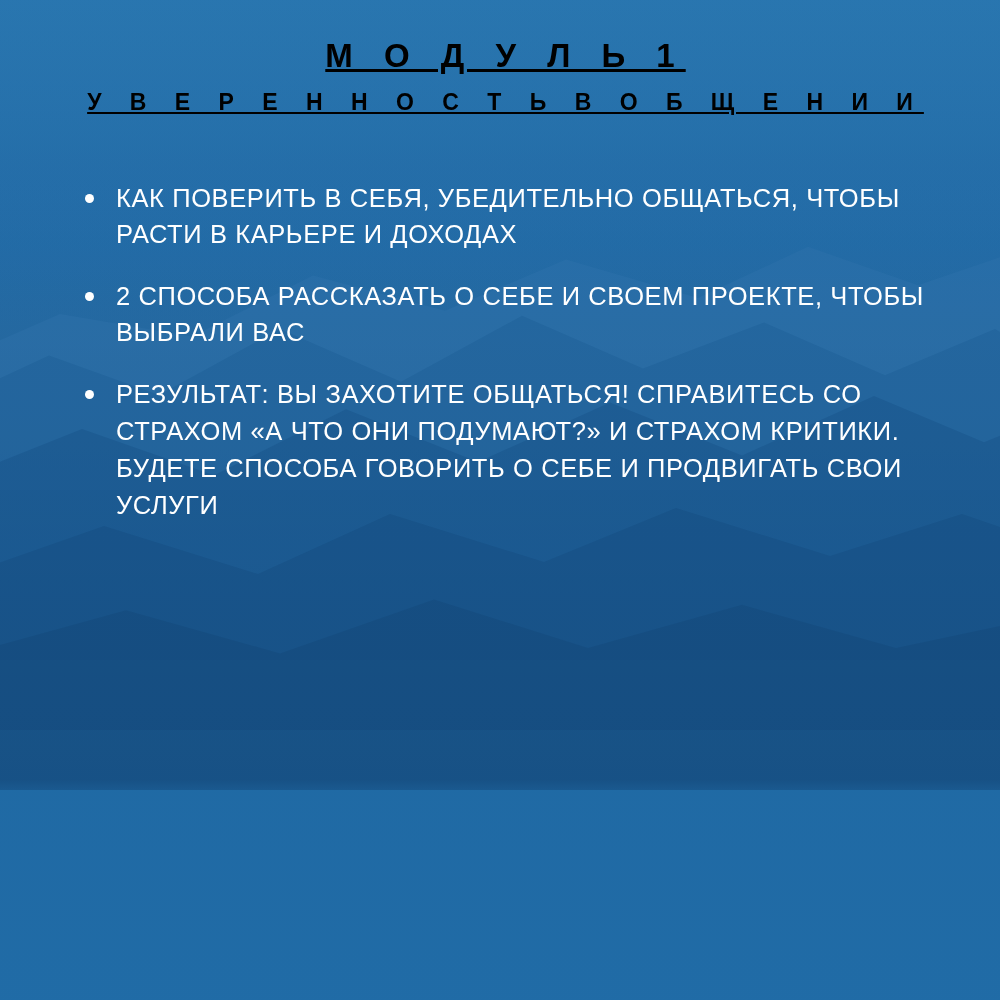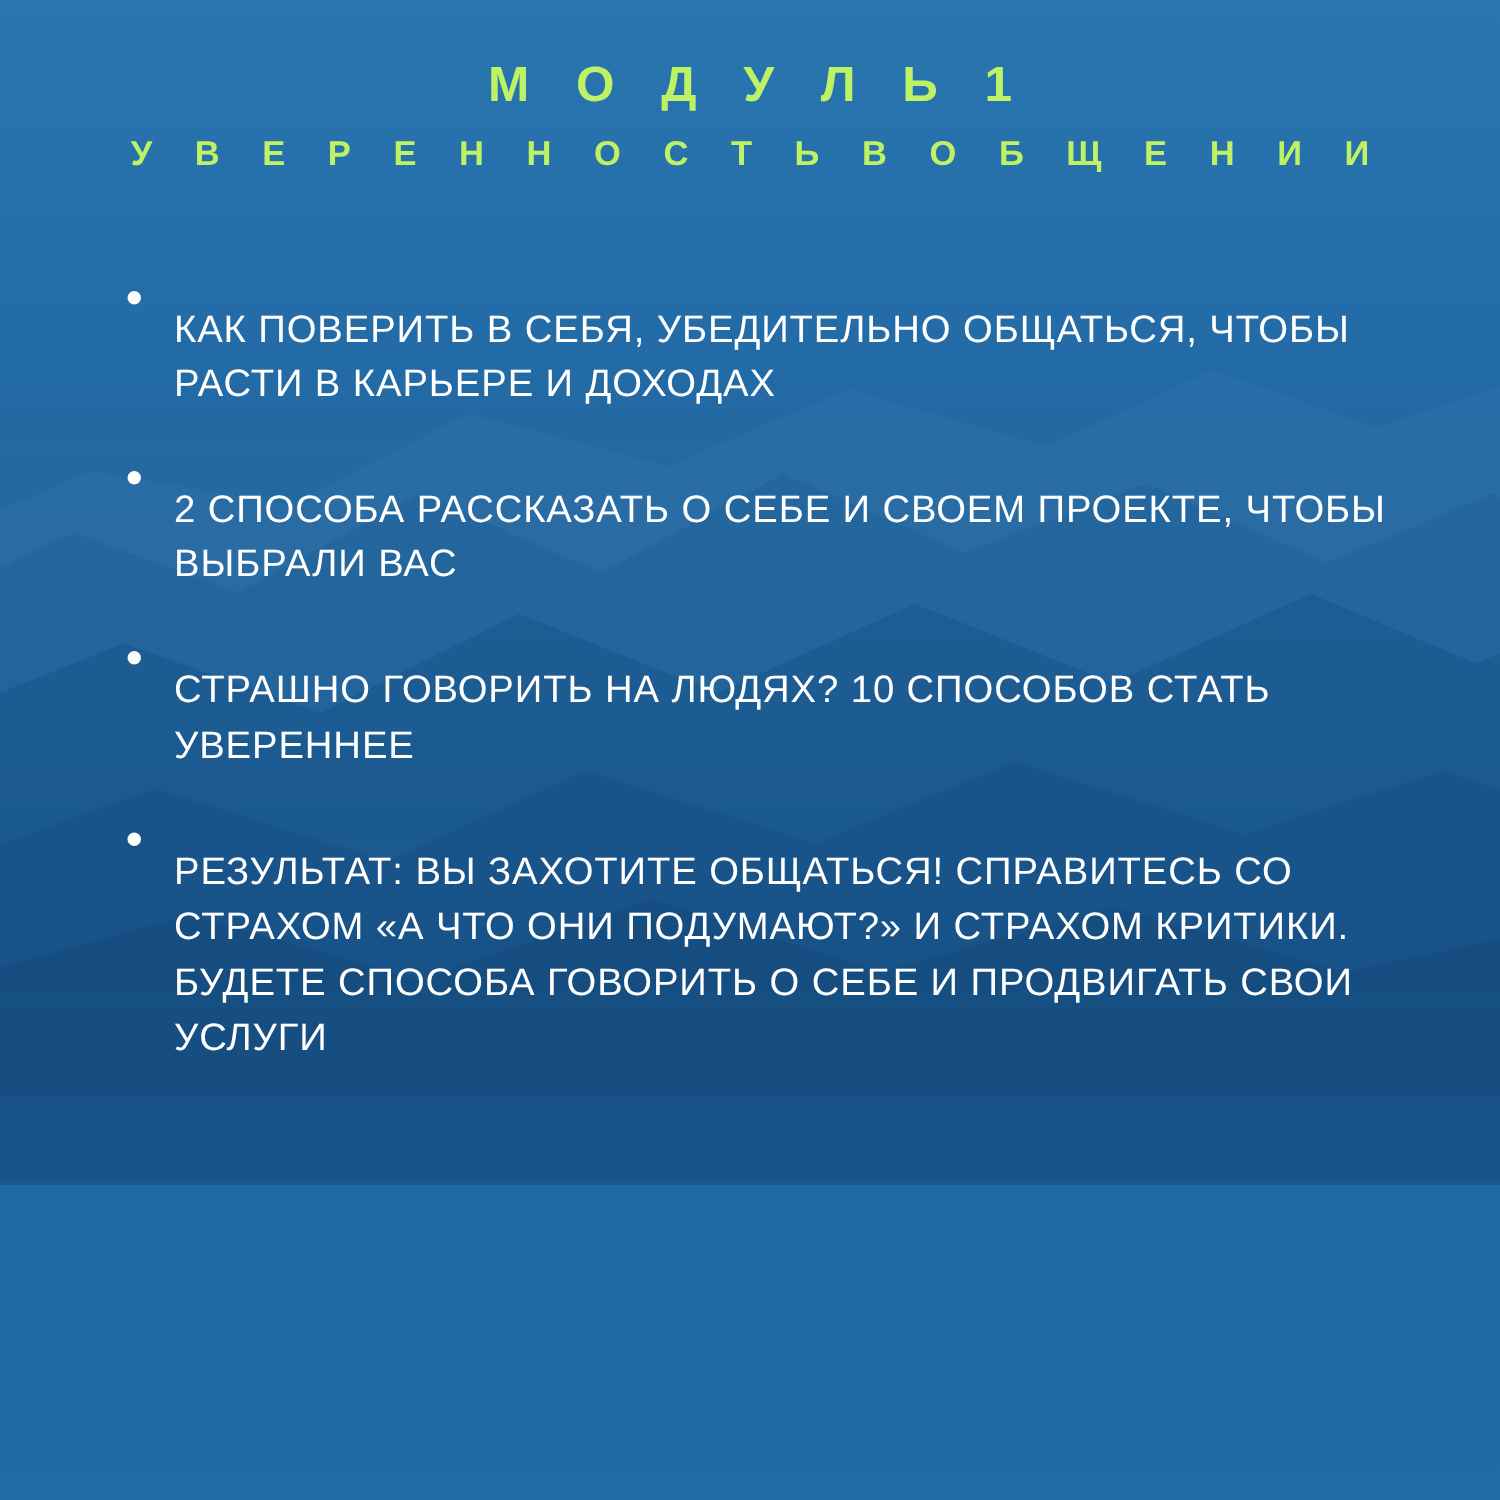--- a/index.html
+++ b/index.html
@@ -86,21 +86,22 @@
 
   
   .content {
     position: relative;
     width: 1000px;
     height: 1000px;
     padding: 34px 40px 0 40px;
   }
   .title-block {
     text-align: center;
-    color: #bef264;
+    color: #000000;
+    text-decoration: underline;
   }
   .title-line1 {
     font-size: 33px;
     font-weight: bold;
     letter-spacing: 11px;
     line-height: 1.35;
     text-indent: 11px;
   }
   .title-line2 {
     font-size: 23px;
@@ -129,21 +130,20 @@
     background: #ffffff;
     margin-top: 14px;
     margin-right: 22px;
   }
   .item-text {
     color: #ffffff;
     font-size: 25.5px;
     line-height: 1.42;
     letter-spacing: .6px;
     max-width: 830px;
-    margin-top: 22px;
   }
   .item-last .item-text { line-height: 1.45; }
 </style>
 </head>
 <body>
 
 <div class="bg">
   <div class="ridge r1"></div>
   <div class="ridge r2"></div>
   <div class="ridge r3"></div>
@@ -167,24 +167,20 @@
       <span class="bullet"></span>
       <span class="item-text">КАК ПОВЕРИТЬ В СЕБЯ, УБЕДИТЕЛЬНО ОБЩАТЬСЯ, ЧТОБЫ РАСТИ В КАРЬЕРЕ И ДОХОДАХ</span>
     </div>
 
     <div class="item">
       <span class="bullet"></span>
       <span class="item-text">2 СПОСОБА РАССКАЗАТЬ О СЕБЕ И СВОЕМ ПРОЕКТЕ, ЧТОБЫ ВЫБРАЛИ ВАС</span>
     </div>
 
 
-    <div class="item">
-      <span class="bullet"></span>
-      <span class="item-text">СТРАШНО ГОВОРИТЬ НА ЛЮДЯХ? 10 СПОСОБОВ СТАТЬ УВЕРЕННЕЕ</span>
-    </div>
 
 
 
     <div class="item item-last">
       <span class="bullet"></span>
       <span class="item-text">РЕЗУЛЬТАТ:  ВЫ ЗАХОТИТЕ ОБЩАТЬСЯ! СПРАВИТЕСЬ СО СТРАХОМ «А ЧТО ОНИ ПОДУМАЮТ?» И СТРАХОМ КРИТИКИ. БУДЕТЕ СПОСОБА ГОВОРИТЬ О СЕБЕ И ПРОДВИГАТЬ СВОИ УСЛУГИ</span>
     </div>
 
   </div>
 </div>

